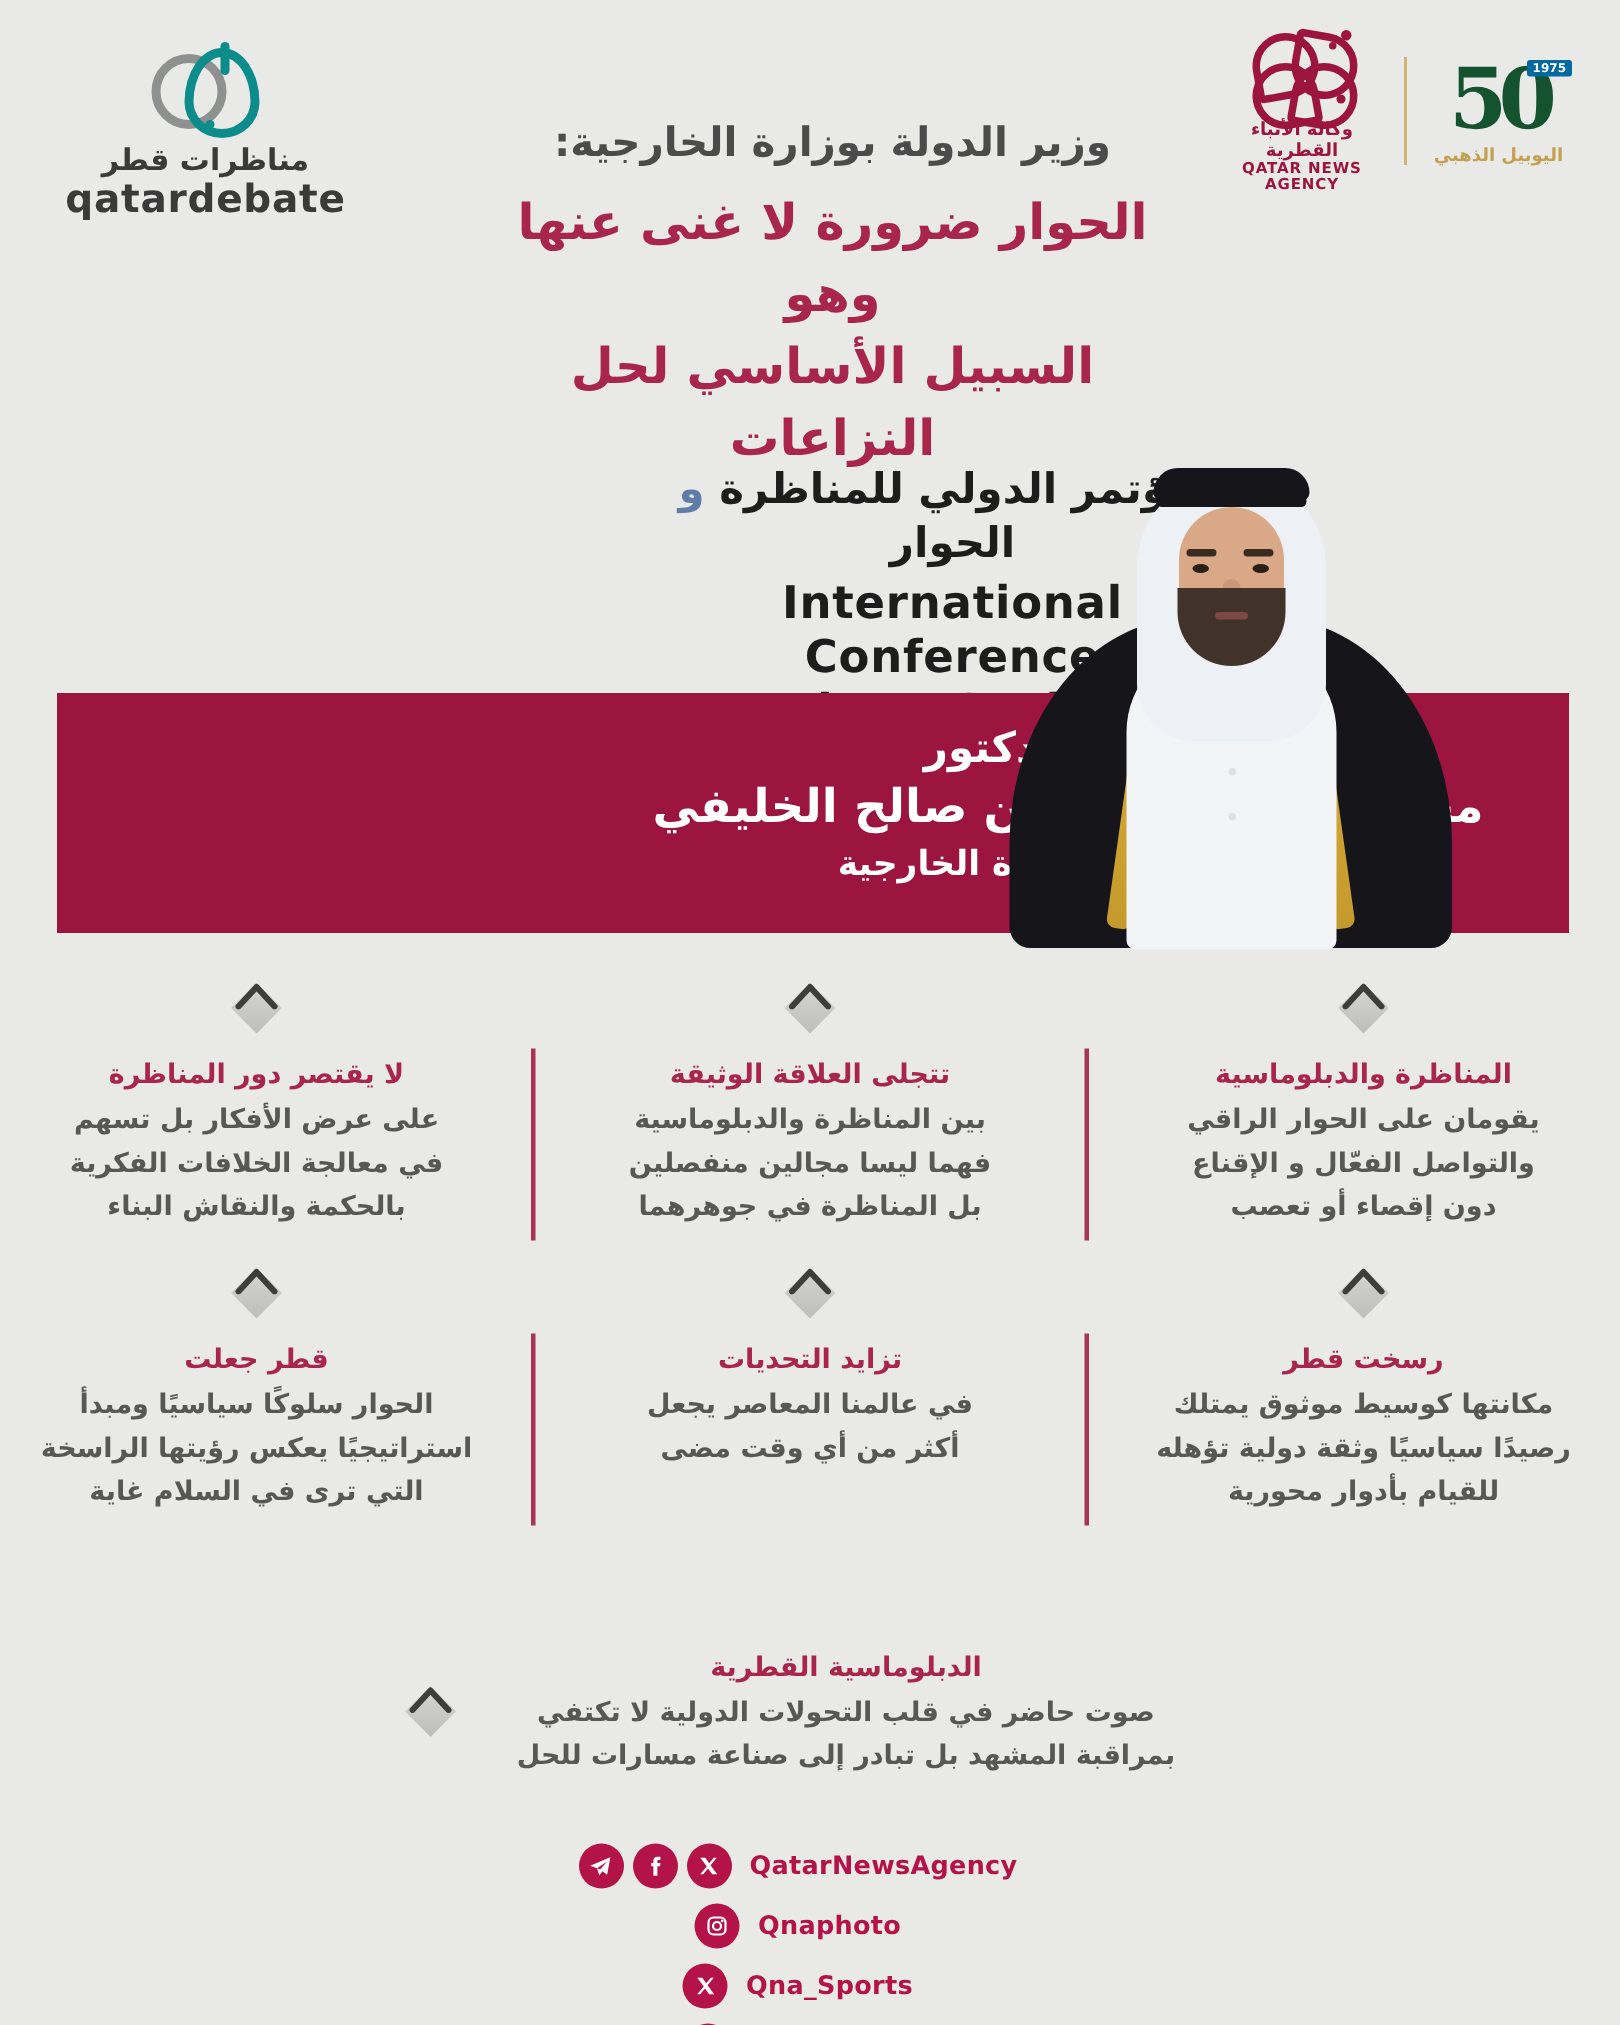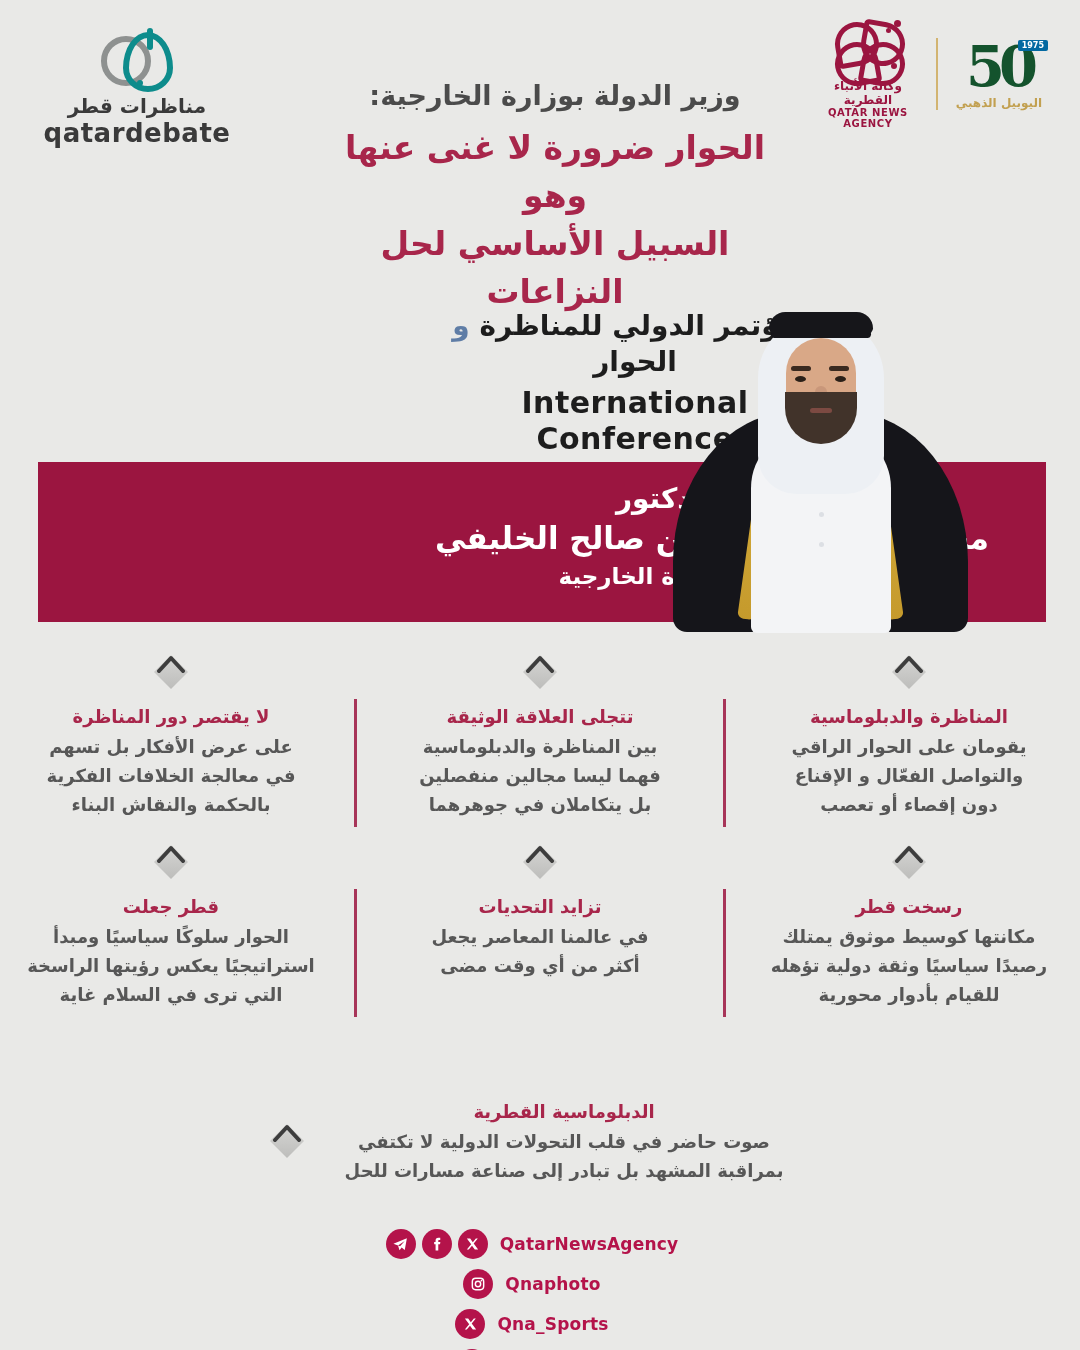--- a/index.html
+++ b/index.html
@@ -589,21 +589,21 @@
         <div class="diamond">
           <div class="sq"></div>
           <svg class="cap" viewBox="0 0 30 18">
             <path d="M3 16 L15 3 L27 16" fill="none" stroke="#3d3d3d" stroke-width="4" stroke-linecap="round" stroke-linejoin="round"></path>
           </svg>
         </div>
         <div class="pt-head">تتجلى العلاقة الوثيقة</div>
         <div class="pt-body">
             <div>بين المناظرة والدبلوماسية</div>
             <div>فهما ليسا مجالين منفصلين</div>
-            <div>بل يتكاملان في جوهرهما</div>
+            <div>بل المناظرة في جوهرهما</div>
           </div>
       </div>
       <div class="vdiv"></div>
       <div class="cell">
         <div class="diamond">
           <div class="sq"></div>
           <svg class="cap" viewBox="0 0 30 18">
             <path d="M3 16 L15 3 L27 16" fill="none" stroke="#3d3d3d" stroke-width="4" stroke-linecap="round" stroke-linejoin="round"></path>
           </svg>
         </div>

